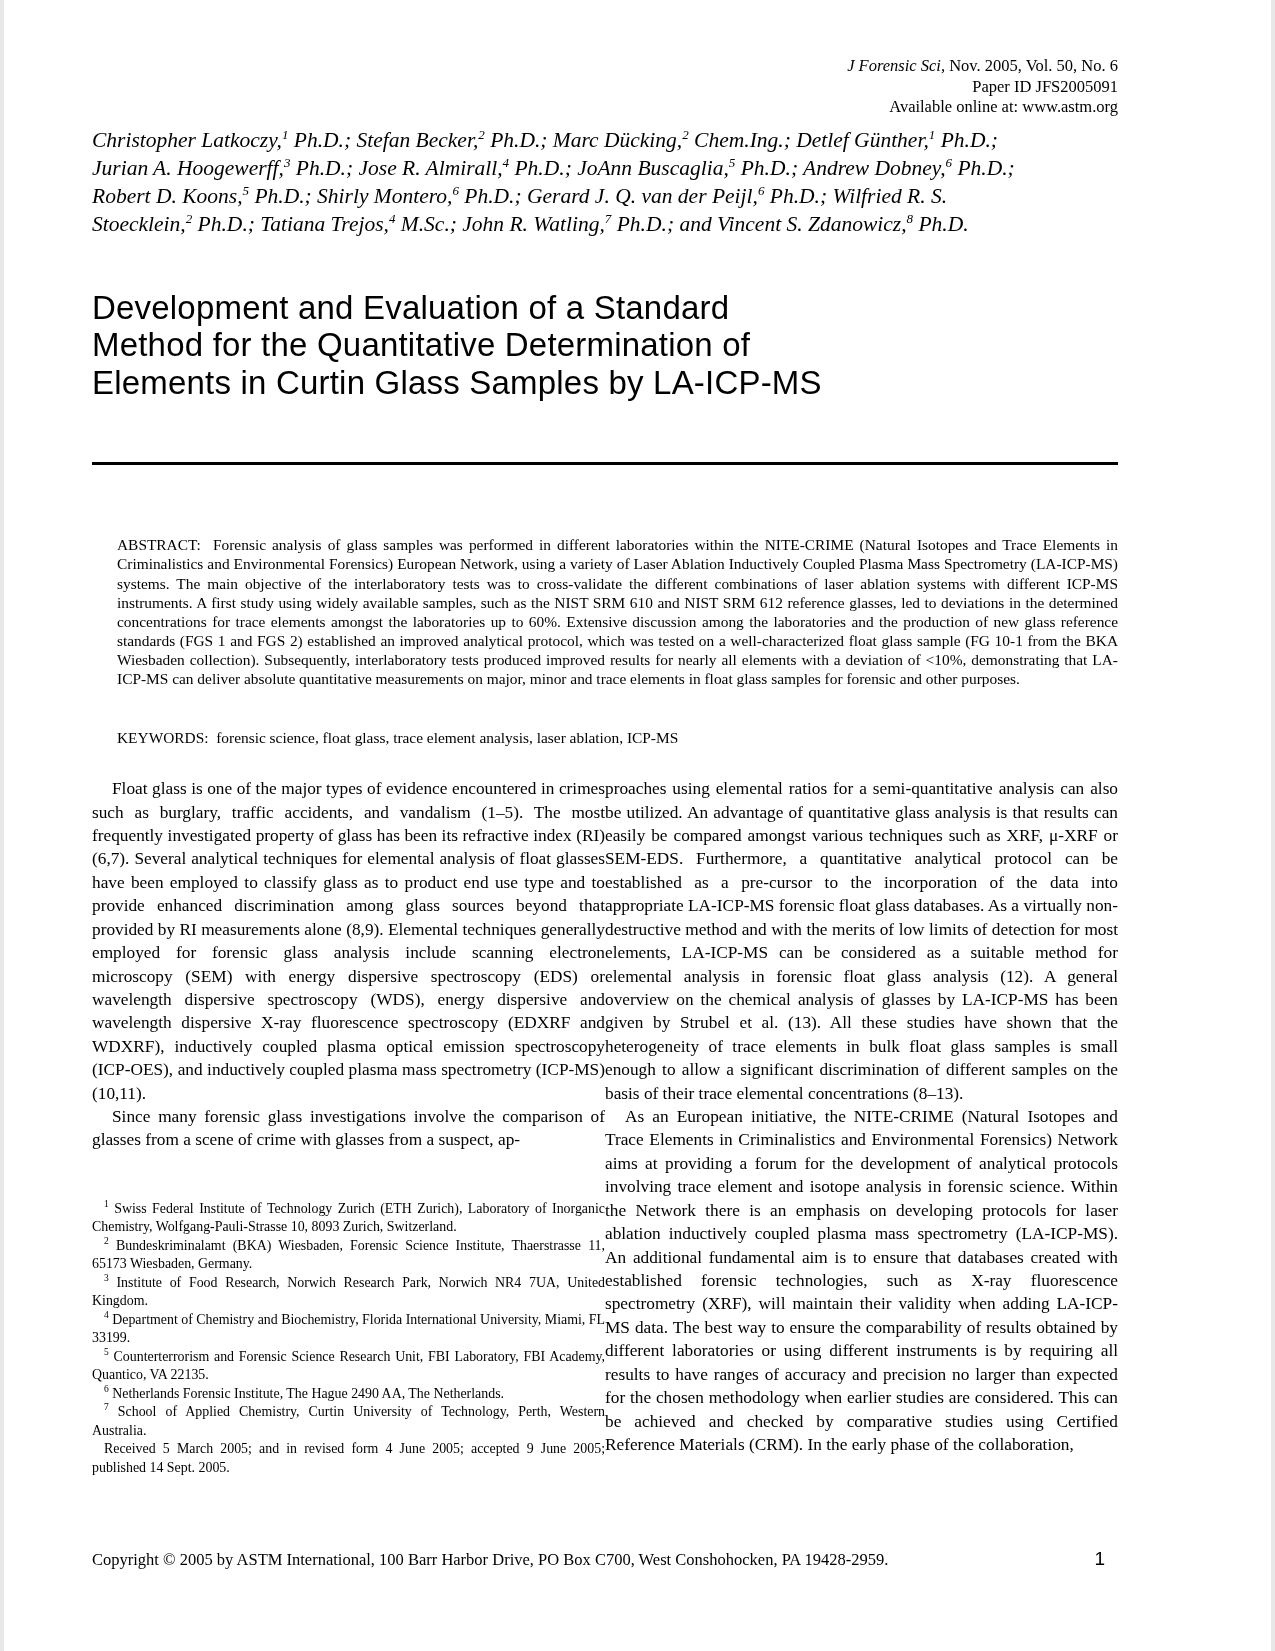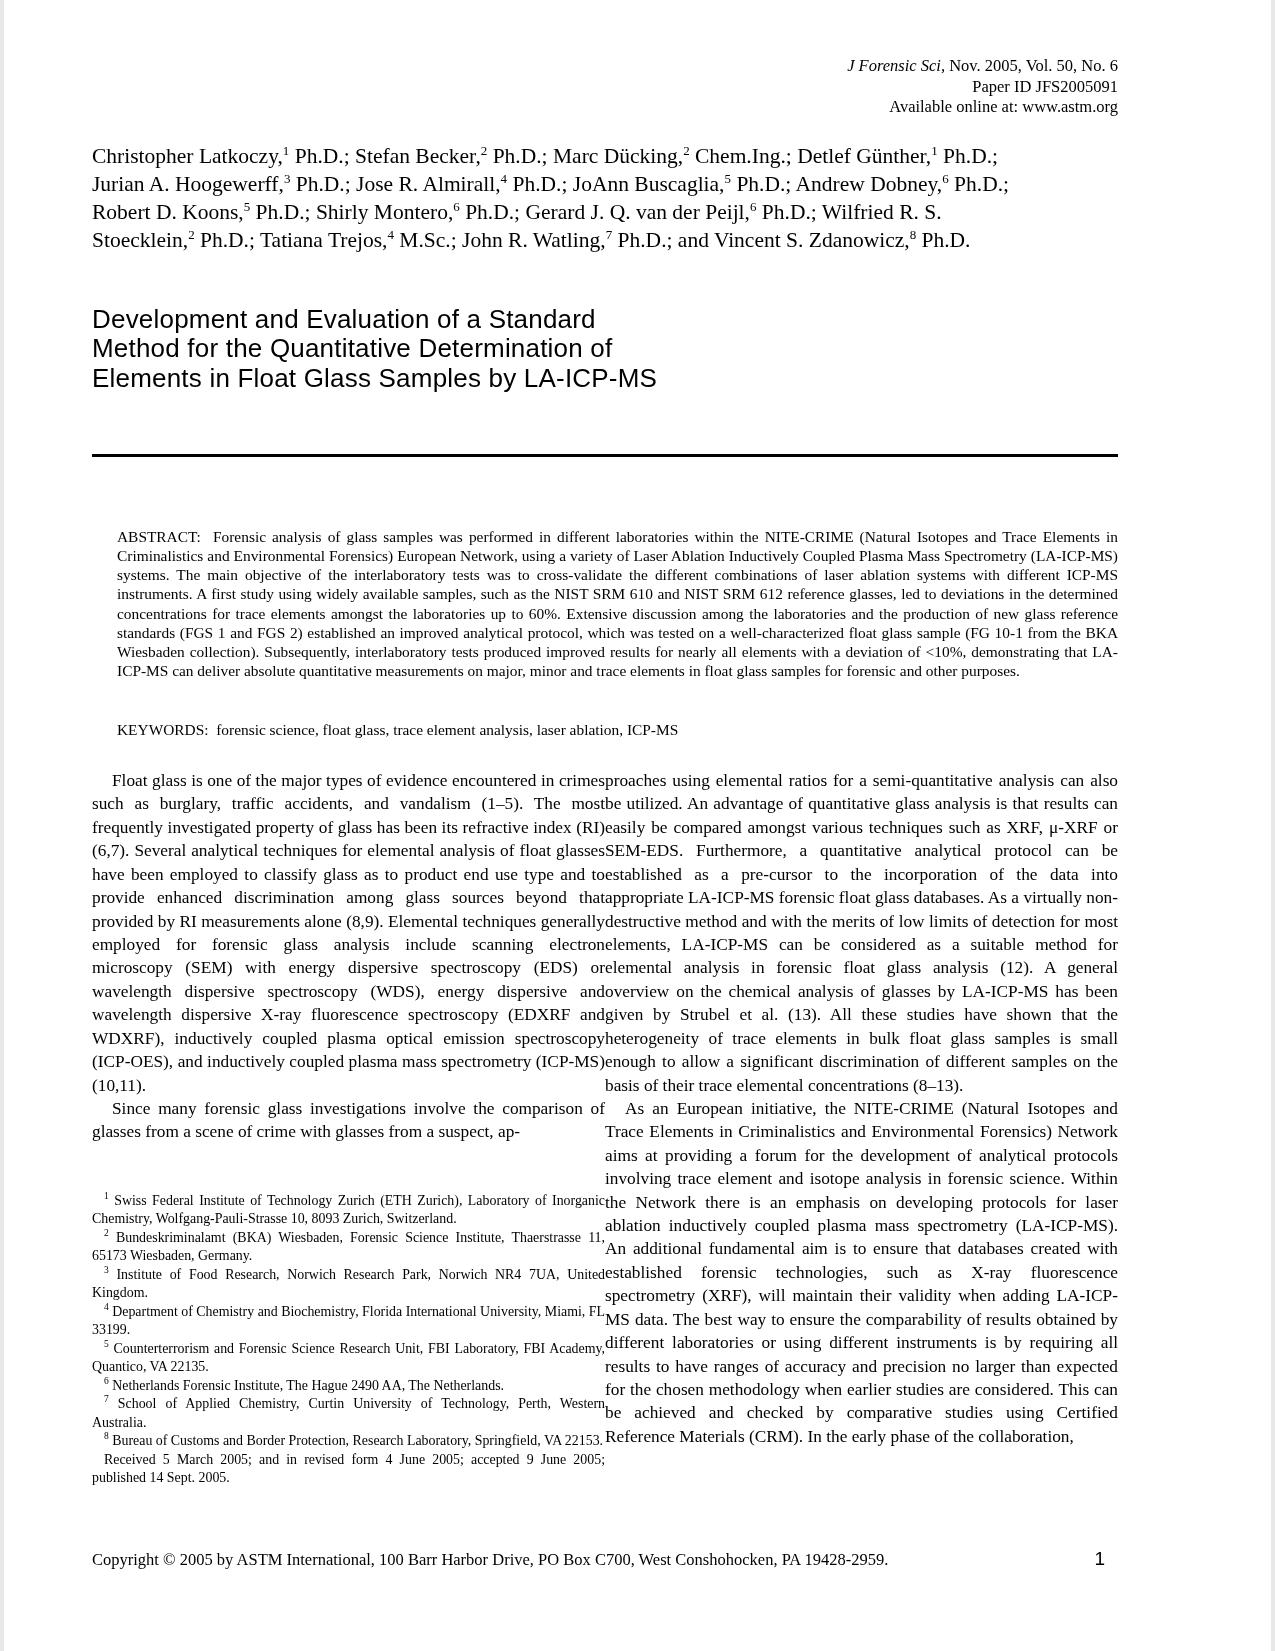--- a/index.html
+++ b/index.html
@@ -10,27 +10,27 @@
     background:#ffffff;
     color:#000;
     font-family:"Liberation Serif", serif;
     box-sizing:border-box;
     padding:56px 153px 0 88px;
     overflow:hidden;
   }
   
   .masthead{text-align:right;font-size:16.5px;line-height:1.25;}
   
-  .authors{margin-top:24px;font-size:21.5px;line-height:1.31;}
+  .authors{margin-top:8px;font-style:italic;font-size:21.5px;line-height:1.31;}
   .authors sup{font-size:13px;line-height:0;}
   
   .title{
     margin:50px 0 0 0;font-weight:400;
     font-family:"Liberation Sans", sans-serif;
-    font-size:26px;line-height:1.15;letter-spacing:.2px;
+    font-size:33px;line-height:1.15;letter-spacing:.2px;
   }
   .title div{white-space:nowrap;}
   .title-rule{height:3px;background:#000;margin-top:60px;width:100%;}
   
   .abstract{margin:70px 0 0 25px;}
   .abstract-text{margin:0;font-size:15.4px;line-height:1.24;text-align:justify;}
   .abstract-text .lbl,.keywords .lbl{font-weight:400;}
   .keywords{margin:40px 0 0 0;font-size:15.4px;line-height:1.24;}
   
   .cols{display:flex;margin-top:30px;font-size:17.3px;line-height:1.355;text-align:justify;}
@@ -63,21 +63,21 @@
   <section class="authors" id="authors-block">
       <div>Christopher Latkoczy,<sup>1</sup> Ph.D.; Stefan Becker,<sup>2</sup> Ph.D.; Marc Dücking,<sup>2</sup> Chem.Ing.; Detlef Günther,<sup>1</sup> Ph.D.;</div>
       <div>Jurian A. Hoogewerff,<sup>3</sup> Ph.D.; Jose R. Almirall,<sup>4</sup> Ph.D.; JoAnn Buscaglia,<sup>5</sup> Ph.D.; Andrew Dobney,<sup>6</sup> Ph.D.;</div>
       <div>Robert D. Koons,<sup>5</sup> Ph.D.; Shirly Montero,<sup>6</sup> Ph.D.; Gerard J. Q. van der Peijl,<sup>6</sup> Ph.D.; Wilfried R. S.</div>
       <div>Stoecklein,<sup>2</sup> Ph.D.; Tatiana Trejos,<sup>4</sup> M.Sc.; John R. Watling,<sup>7</sup> Ph.D.; and Vincent S. Zdanowicz,<sup>8</sup> Ph.D.</div>
     </section>
 
   <h1 class="title" id="paper-title">
       <div>Development and Evaluation of a Standard</div>
       <div>Method for the Quantitative Determination of</div>
-      <div>Elements in Float Glass Samples by LA-ICP-MS</div>
+      <div>Elements in Curtin Glass Samples by LA-ICP-MS</div>
     </h1>
 
   <div class="title-rule"></div>
 
   <section class="abstract">
     <p class="abstract-text"><b class="lbl">ABSTRACT:</b>&nbsp; <span>Forensic analysis of glass samples was performed in different laboratories within the NITE-CRIME (Natural Isotopes and Trace Elements in Criminalistics and Environmental Forensics) European Network, using a variety of Laser Ablation Inductively Coupled Plasma Mass Spectrometry (LA-ICP-MS) systems. The main objective of the interlaboratory tests was to cross-validate the different combinations of laser ablation systems with different ICP-MS instruments. A first study using widely available samples, such as the NIST SRM 610 and NIST SRM 612 reference glasses, led to deviations in the determined concentrations for trace elements amongst the laboratories up to 60%. Extensive discussion among the laboratories and the production of new glass reference standards (FGS 1 and FGS 2) established an improved analytical protocol, which was tested on a well-characterized float glass sample (FG 10-1 from the BKA Wiesbaden collection). Subsequently, interlaboratory tests produced improved results for nearly all elements with a deviation of &lt;10%, demonstrating that LA-ICP-MS can deliver absolute quantitative measurements on major, minor and trace elements in float glass samples for forensic and other purposes.</span></p>
     <p class="keywords"><b class="lbl">KEYWORDS:</b>&nbsp; <span>forensic science, float glass, trace element analysis, laser ablation, ICP-MS</span></p>
   </section>
 
   <section class="cols">
@@ -87,21 +87,20 @@
           <p class="para indent">Since many forensic glass investigations involve the comparison of glasses from a scene of crime with glasses from a suspect, ap-</p>
         </div>
       <div class="footnotes" id="footnotes">
           <p class="fn"><sup>1</sup> Swiss Federal Institute of Technology Zurich (ETH Zurich), Laboratory of Inorganic Chemistry, Wolfgang-Pauli-Strasse 10, 8093 Zurich, Switzerland.</p>
           <p class="fn"><sup>2</sup> Bundeskriminalamt (BKA) Wiesbaden, Forensic Science Institute, Thaerstrasse 11, 65173 Wiesbaden, Germany.</p>
           <p class="fn"><sup>3</sup> Institute of Food Research, Norwich Research Park, Norwich NR4 7UA, United Kingdom.</p>
           <p class="fn"><sup>4</sup> Department of Chemistry and Biochemistry, Florida International University, Miami, FL 33199.</p>
           <p class="fn"><sup>5</sup> Counterterrorism and Forensic Science Research Unit, FBI Laboratory, FBI Academy, Quantico, VA 22135.</p>
           <p class="fn"><sup>6</sup> Netherlands Forensic Institute, The Hague 2490 AA, The Netherlands.</p>
           <p class="fn"><sup>7</sup> School of Applied Chemistry, Curtin University of Technology, Perth, Western Australia.</p>
-          <p class="fn"><sup>8</sup> Bureau of Customs and Border Protection, Research Laboratory, Springfield, VA 22153.</p>
           <p class="fn">Received 5 March 2005; and in revised form 4 June 2005; accepted 9 June 2005; published 14 Sept. 2005.</p>
         </div>
     </div>
     <div class="col" id="right-paras">
         <p class="para">proaches using elemental ratios for a semi-quantitative analysis can also be utilized. An advantage of quantitative glass analysis is that results can easily be compared amongst various techniques such as XRF, μ-XRF or SEM-EDS. Furthermore, a quantitative analytical protocol can be established as a pre-cursor to the incorporation of the data into appropriate LA-ICP-MS forensic float glass databases. As a virtually non-destructive method and with the merits of low limits of detection for most elements, LA-ICP-MS can be considered as a suitable method for elemental analysis in forensic float glass analysis (12). A general overview on the chemical analysis of glasses by LA-ICP-MS has been given by Strubel et al. (13). All these studies have shown that the heterogeneity of trace elements in bulk float glass samples is small enough to allow a significant discrimination of different samples on the basis of their trace elemental concentrations (8–13).</p>
         <p class="para indent">As an European initiative, the NITE-CRIME (Natural Isotopes and Trace Elements in Criminalistics and Environmental Forensics) Network aims at providing a forum for the development of analytical protocols involving trace element and isotope analysis in forensic science. Within the Network there is an emphasis on developing protocols for laser ablation inductively coupled plasma mass spectrometry (LA-ICP-MS). An additional fundamental aim is to ensure that databases created with established forensic technologies, such as X-ray fluorescence spectrometry (XRF), will maintain their validity when adding LA-ICP-MS data. The best way to ensure the comparability of results obtained by different laboratories or using different instruments is by requiring all results to have ranges of accuracy and precision no larger than expected for the chosen methodology when earlier studies are considered. This can be achieved and checked by comparative studies using Certified Reference Materials (CRM). In the early phase of the collaboration,</p>
       </div>
   </section>
 
   <footer class="pagefooter">

